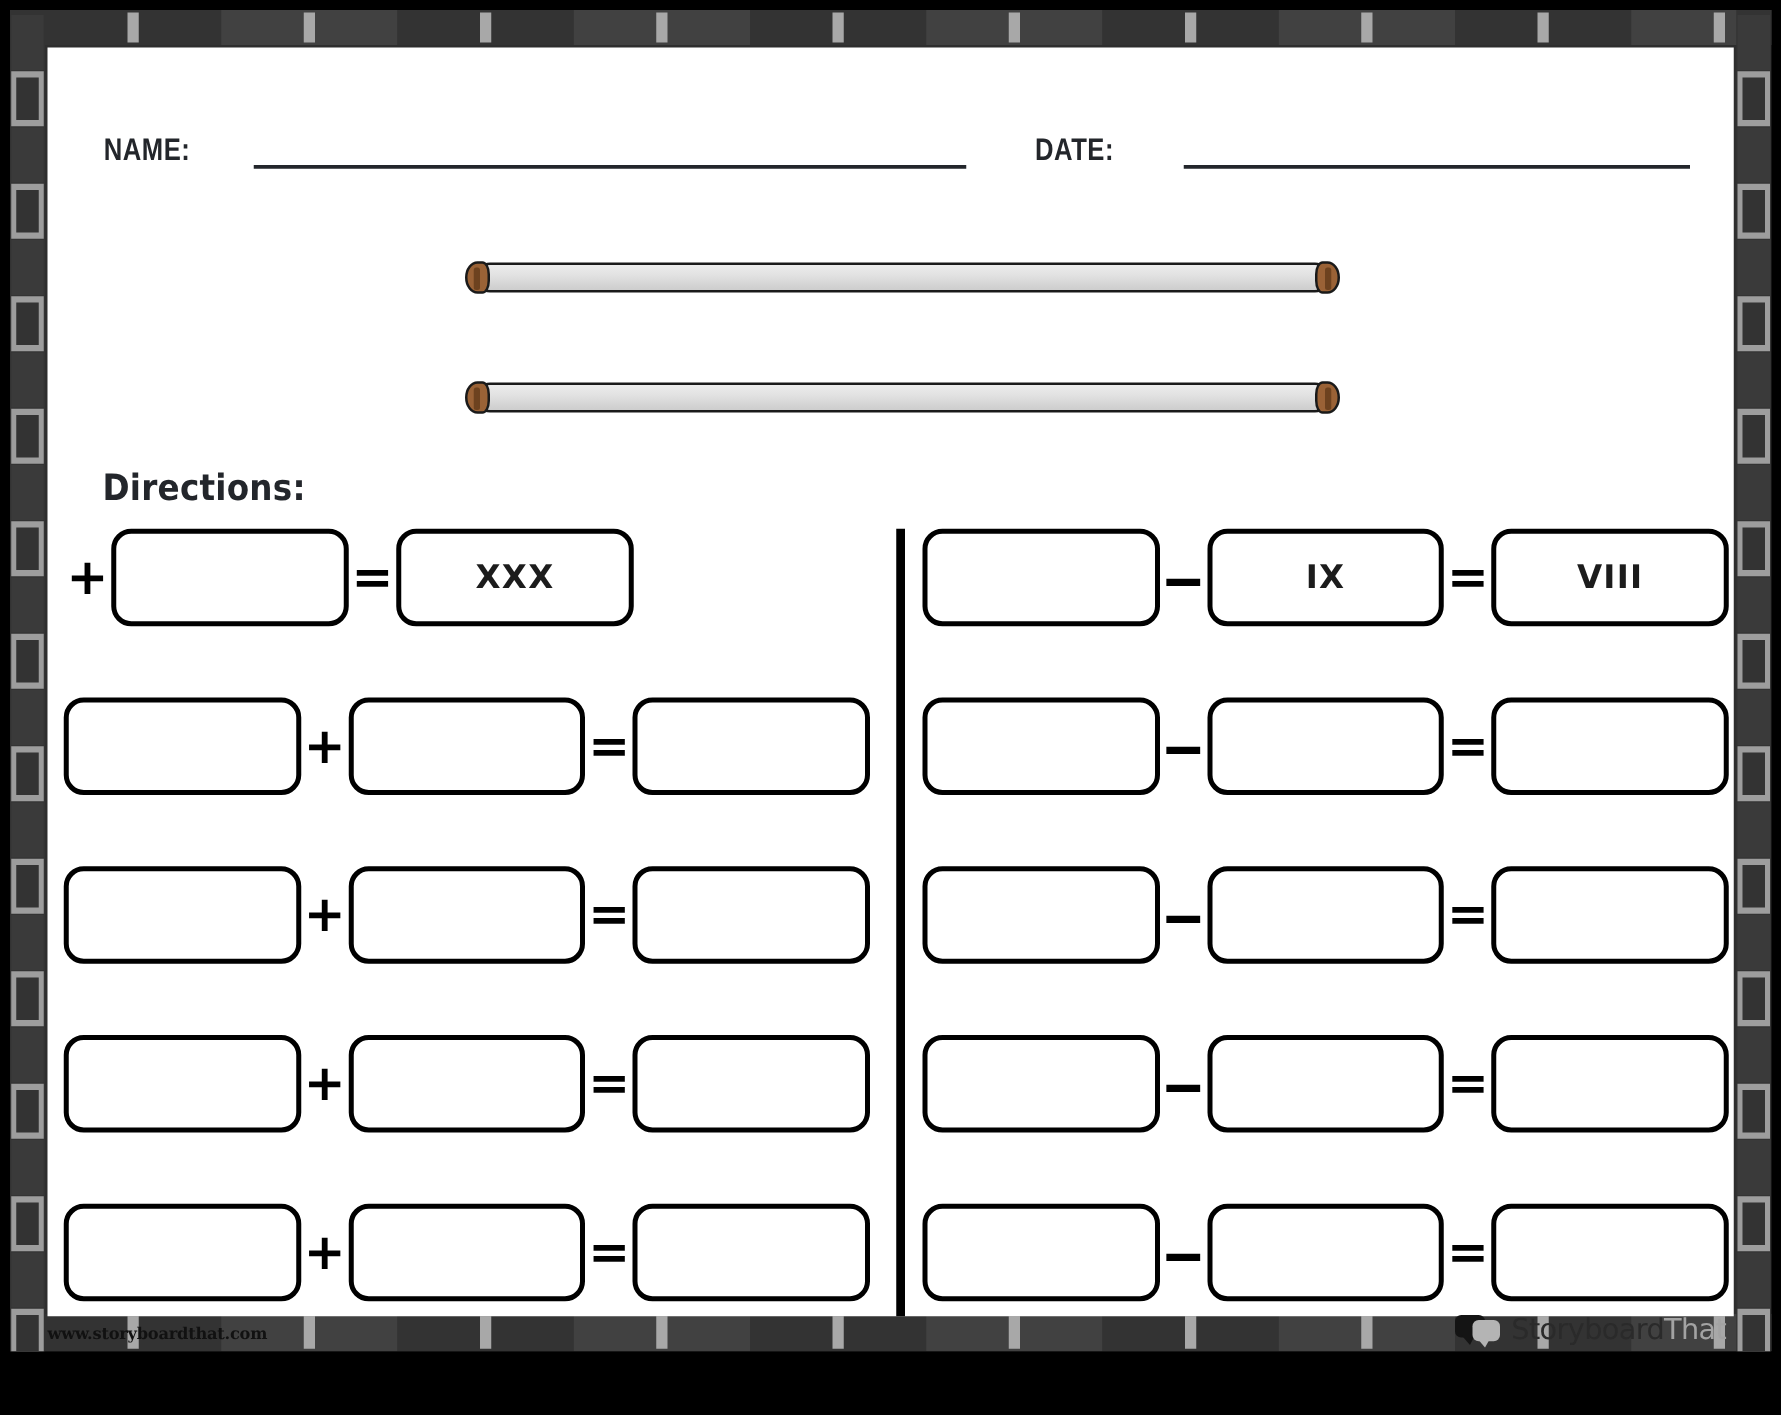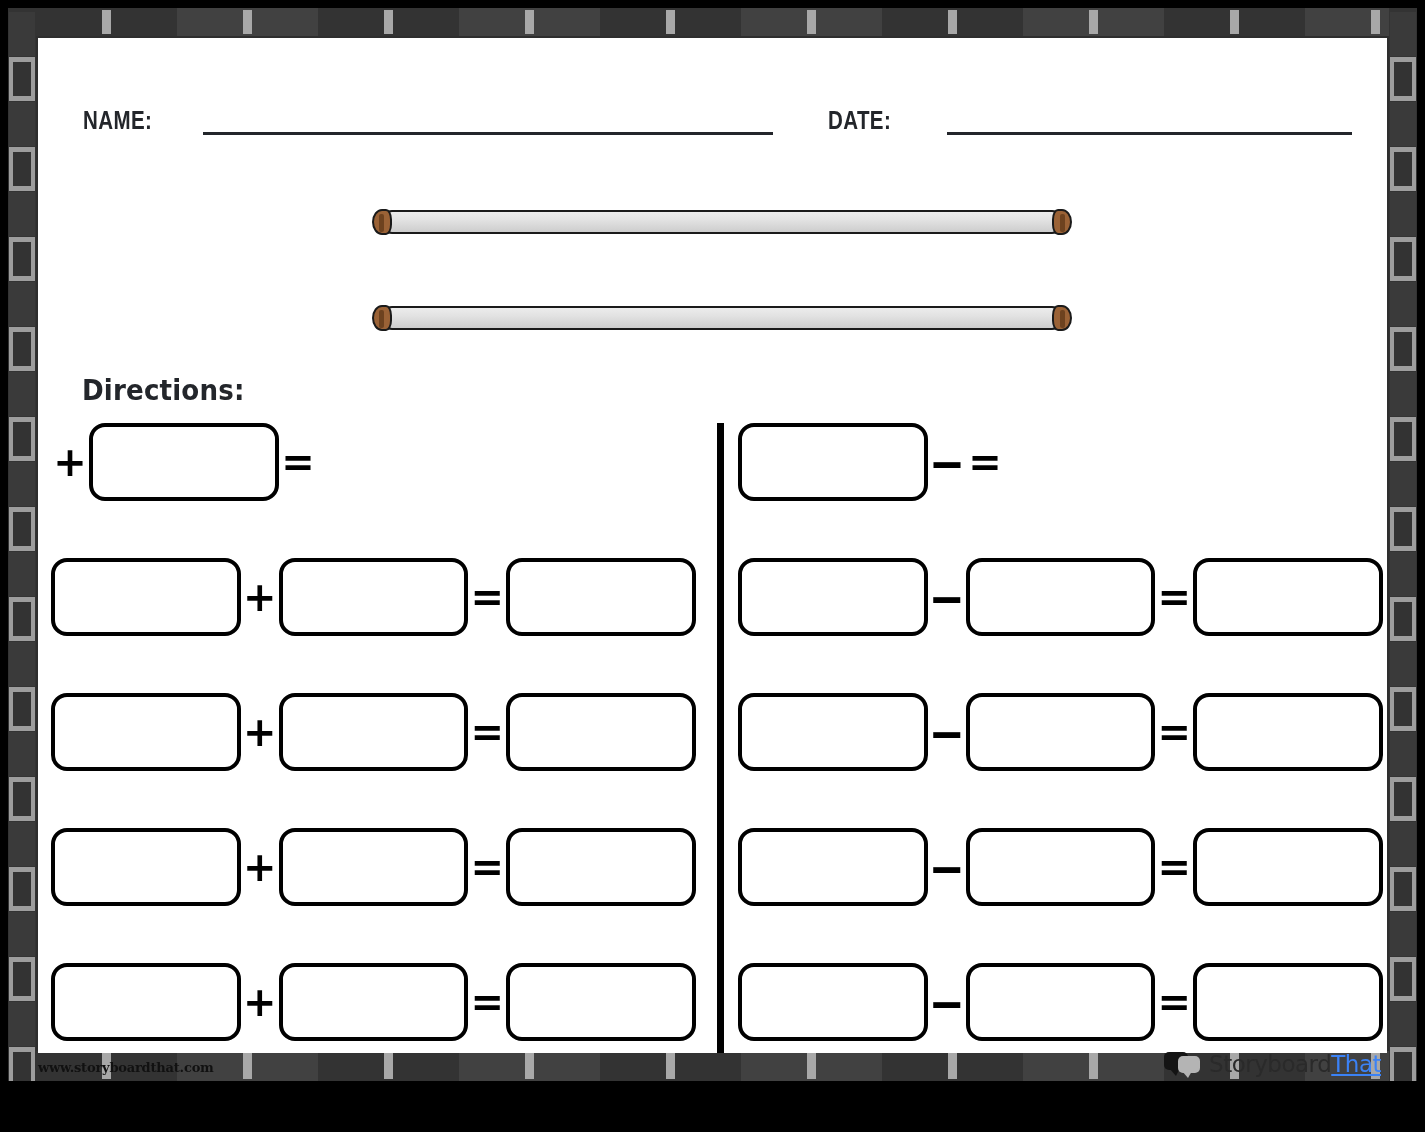--- a/index.html
+++ b/index.html
@@ -311,21 +311,21 @@
     border-right: 4px solid transparent;
     border-top: 7px solid #b4b4b4;
   }
   .logo-text {
     font-family: "DejaVu Sans", sans-serif;
     font-size: 23px;
     letter-spacing: -0.5px;
     white-space: nowrap;
   }
   .logo-text .t1 { color: #2a2a2a; }
-  .logo-text .t2 { color: #3b82f6; text-decoration: underline; }
+  .logo-text .t2 { color: #a3a3a3; }
 </style>
 </head>
 <body>
 
 <div id="page">
 
   <div class="film-frame">
 
     <div class="strip-h strip-top">
         <span class="seg" style="left: 28px; width: 141px; background: rgb(51, 51, 51);"></span>
@@ -448,20 +448,21 @@
 
       <div class="directions">Directions:</div>
 
       <div class="grid">
         <div class="divider"></div>
         <div class="column col-left" id="col-0">
             <div class="eq-row" style="top: 0px;">
               <div class="op">+</div>
               <div class="eq-box"></div>
               <div class="op">=</div>
+              <div class="eq-box">XXX</div>
             </div>
             <div class="eq-row" style="top: 135px;">
               <div class="eq-box"></div>
               <div class="op">+</div>
               <div class="eq-box"></div>
               <div class="op">=</div>
               <div class="eq-box"></div>
             </div>
             <div class="eq-row" style="top: 270px;">
               <div class="eq-box"></div>
@@ -482,21 +483,23 @@
               <div class="op">+</div>
               <div class="eq-box"></div>
               <div class="op">=</div>
               <div class="eq-box"></div>
             </div>
           </div>
         <div class="column col-right" id="col-1">
             <div class="eq-row" style="top: 0px;">
               <div class="eq-box"></div>
               <div class="op op-minus">‒</div>
-              <div class="op">=</div>
+              <div class="eq-box">IX</div>
+              <div class="op">=</div>
+              <div class="eq-box">VIII</div>
             </div>
             <div class="eq-row" style="top: 135px;">
               <div class="eq-box"></div>
               <div class="op op-minus">‒</div>
               <div class="eq-box"></div>
               <div class="op">=</div>
               <div class="eq-box"></div>
             </div>
             <div class="eq-row" style="top: 270px;">
               <div class="eq-box"></div>

